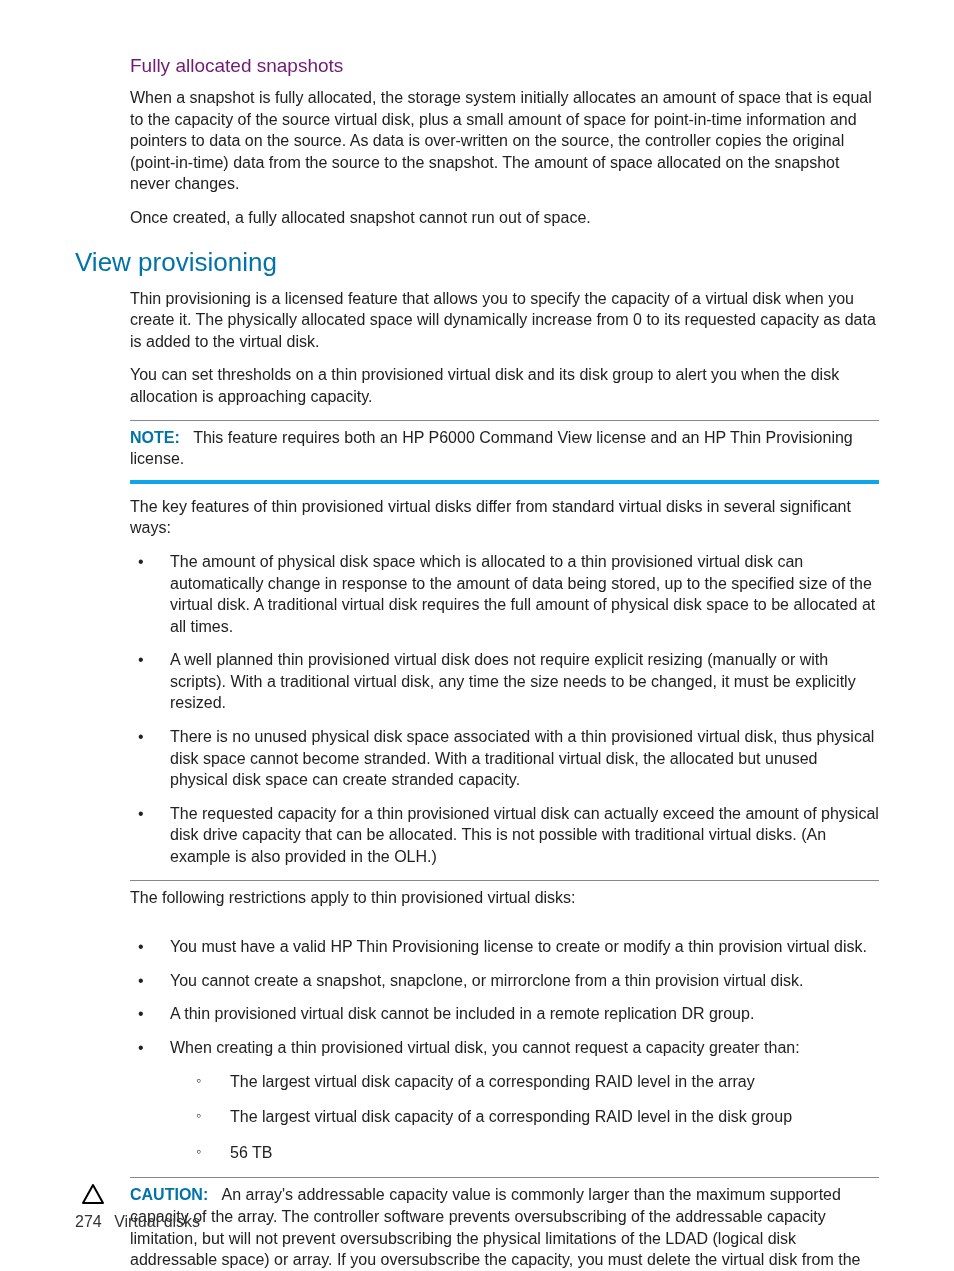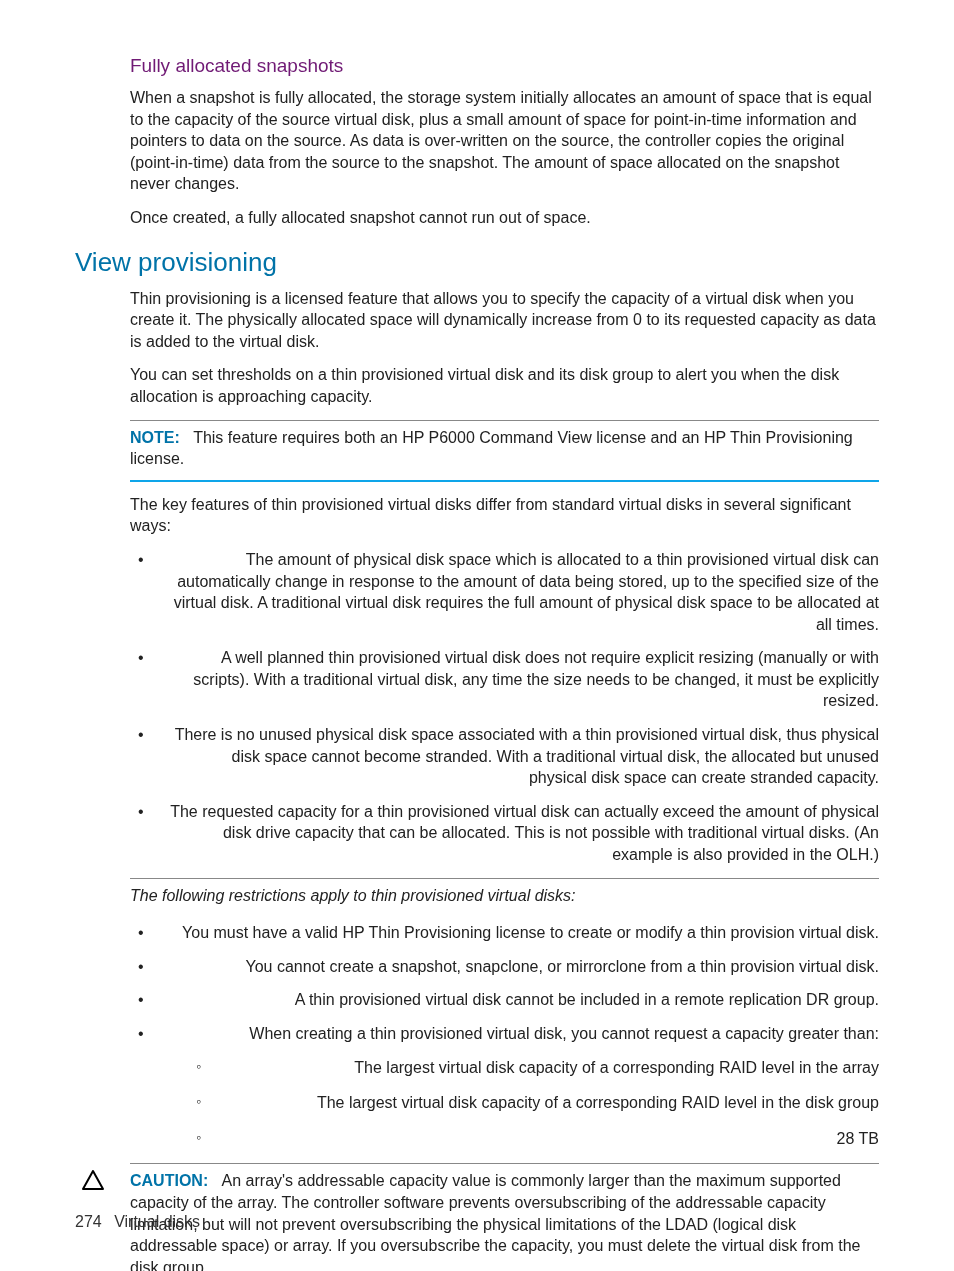--- a/index.html
+++ b/index.html
@@ -30,41 +30,40 @@
       margin-left: 0;
     }
     p {
       font-size: 16px;
       line-height: 1.35;
       margin-bottom: 12px;
       color: #222;
     }
     .note-box {
       border-top: 1px solid #888;
-      border-bottom: 2px solid #0ea5e9;
+      border-bottom: 4px solid #0ea5e9;
       padding: 6px 0 10px 0;
       margin-bottom: 12px;
     }
     .note-box p { margin-bottom: 0; }
     .note-label {
       color: #0073a8;
       font-weight: bold;
     }
     ul.bullets {
       list-style: none;
       margin-bottom: 12px;
     }
     ul.bullets > li {
       position: relative;
       padding-left: 40px;
       font-size: 16px;
       line-height: 1.35;
       margin-bottom: 12px;
       color: #222;
-      text-align: right;
     }
     ul.bullets > li::before {
       content: "•";
       position: absolute;
       left: 8px;
       top: 0;
       font-size: 16px;
     }
     ul.sublist {
       list-style: none;
@@ -135,31 +134,31 @@
   <p>The key features of thin provisioned virtual disks differ from standard virtual disks in several significant ways:</p>
 
   <ul class="bullets">
     <li>The amount of physical disk space which is allocated to a thin provisioned virtual disk can automatically change in response to the amount of data being stored, up to the specified size of the virtual disk. A traditional virtual disk requires the full amount of physical disk space to be allocated at all times.</li>
     <li>A well planned thin provisioned virtual disk does not require explicit resizing (manually or with scripts). With a traditional virtual disk, any time the size needs to be changed, it must be explicitly resized.</li>
     <li>There is no unused physical disk space associated with a thin provisioned virtual disk, thus physical disk space cannot become stranded. With a traditional virtual disk, the allocated but unused physical disk space can create stranded capacity.</li>
     <li>The requested capacity for a thin provisioned virtual disk can actually exceed the amount of physical disk drive capacity that can be allocated. This is not possible with traditional virtual disks. (An example is also provided in the OLH.)</li>
   </ul>
 
   <div class="note-box" style="border-bottom:none;padding-bottom:0;">
-    <p style="margin-bottom:16px;font-style:italic;">The following restrictions apply to thin provisioned virtual disks:</p>
+    <p style="margin-bottom:28px;">The following restrictions apply to thin provisioned virtual disks:</p>
     <ul class="bullets" style="margin-bottom:12px;">
       <li>You must have a valid HP Thin Provisioning license to create or modify a thin provision virtual disk.</li>
       <li>You cannot create a snapshot, snapclone, or mirrorclone from a thin provision virtual disk.</li>
       <li>A thin provisioned virtual disk cannot be included in a remote replication DR group.</li>
       <li>
         <span>When creating a thin provisioned virtual disk, you cannot request a capacity greater than:</span>
         <ul class="sublist">
           <li>The largest virtual disk capacity of a corresponding RAID level in the array</li>
           <li>The largest virtual disk capacity of a corresponding RAID level in the disk group</li>
-          <li>28 TB</li>
+          <li>56 TB</li>
         </ul>
       </li>
     </ul>
   </div>
 
   <div class="caution-box">
     <span class="caution-icon">
       <svg width="22" height="20" viewBox="0 0 22 20">
         <path d="M11 1 L21 19 L1 19 Z" fill="none" stroke="#000" stroke-width="2" stroke-linejoin="round"></path>
       </svg>

